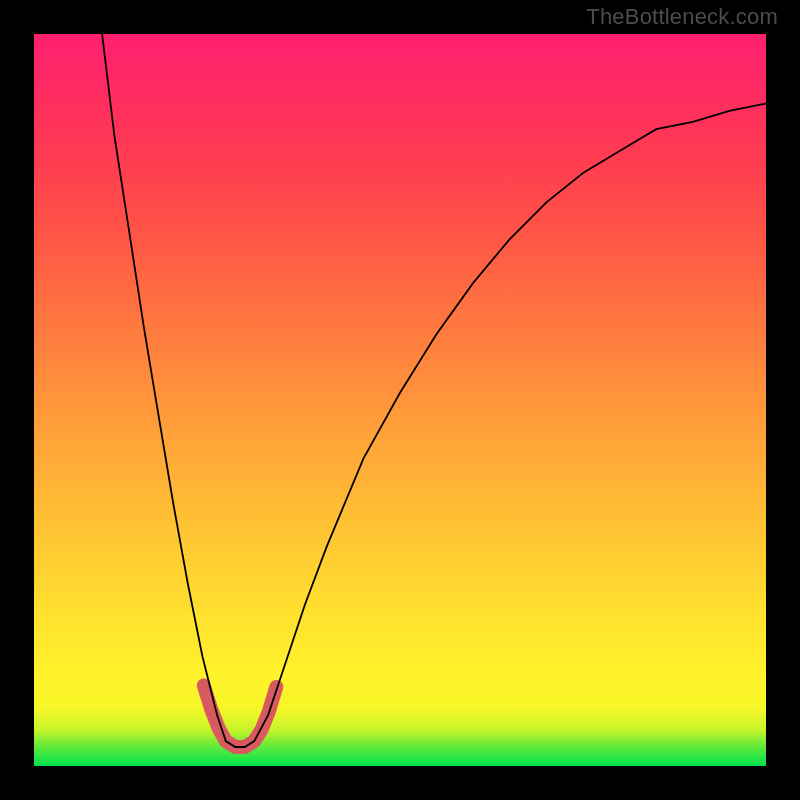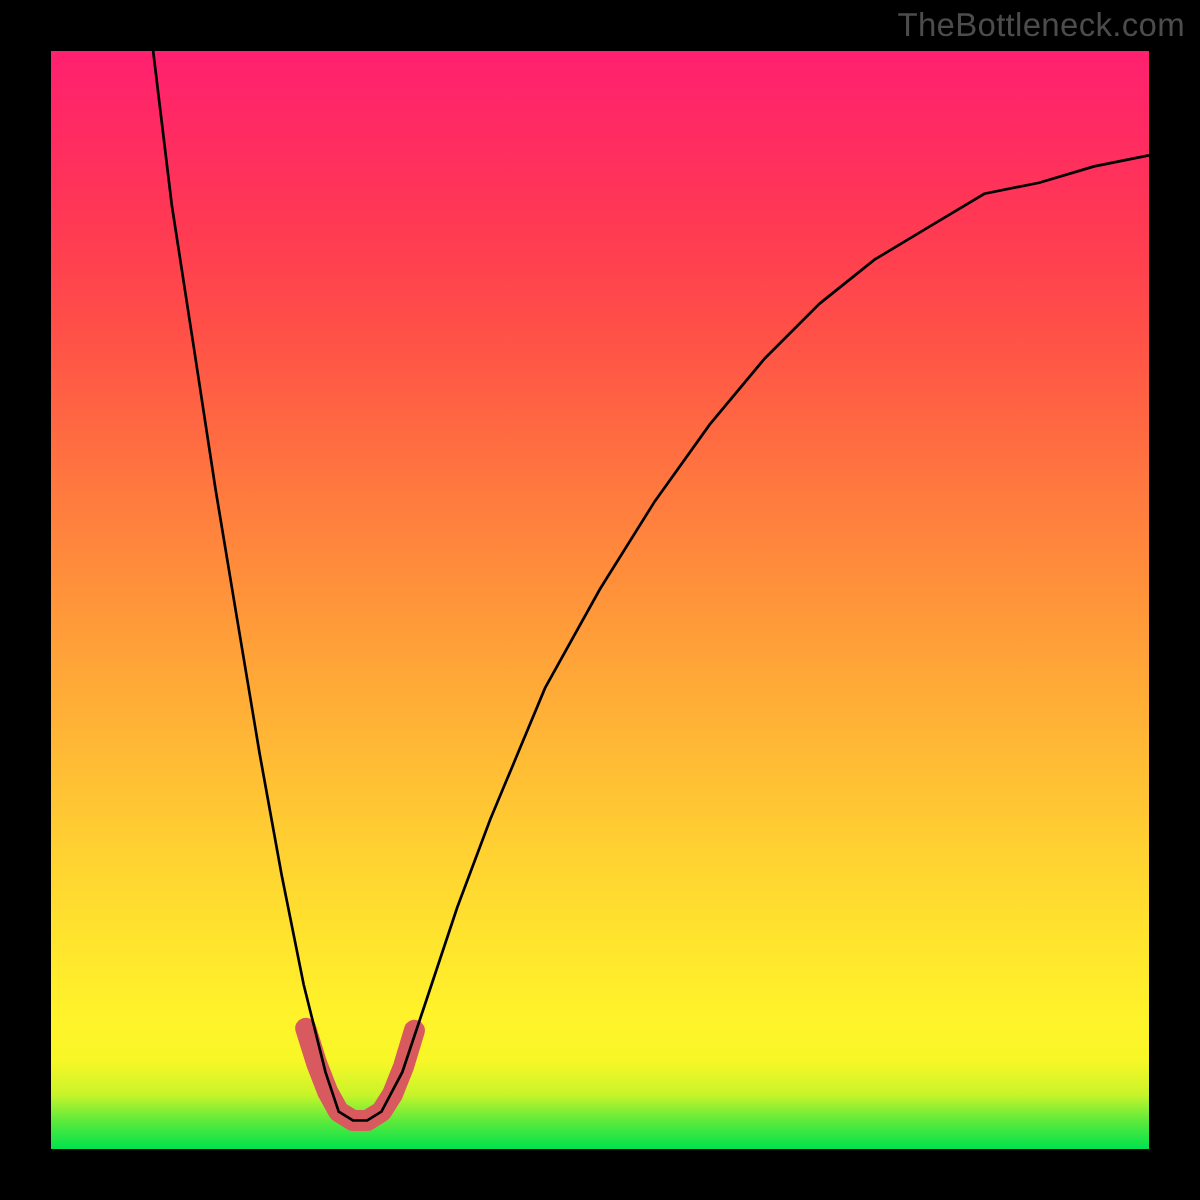--- a/index.html
+++ b/index.html
@@ -13,21 +13,21 @@
   }
   .stage {
     position: relative;
     width: 800px;
     height: 800px;
     background: #000;
   }
   .watermark {
     position: absolute;
     top: 4px;
-    right: 10px;
+    right: 22px;
     color: #4c4c4c;
     font-size: 22px;
     font-weight: 500;
     letter-spacing: 0.2px;
     z-index: 5;
     margin-left: 24px;
   }
   .plot {
     position: absolute;
     left: 34px;

